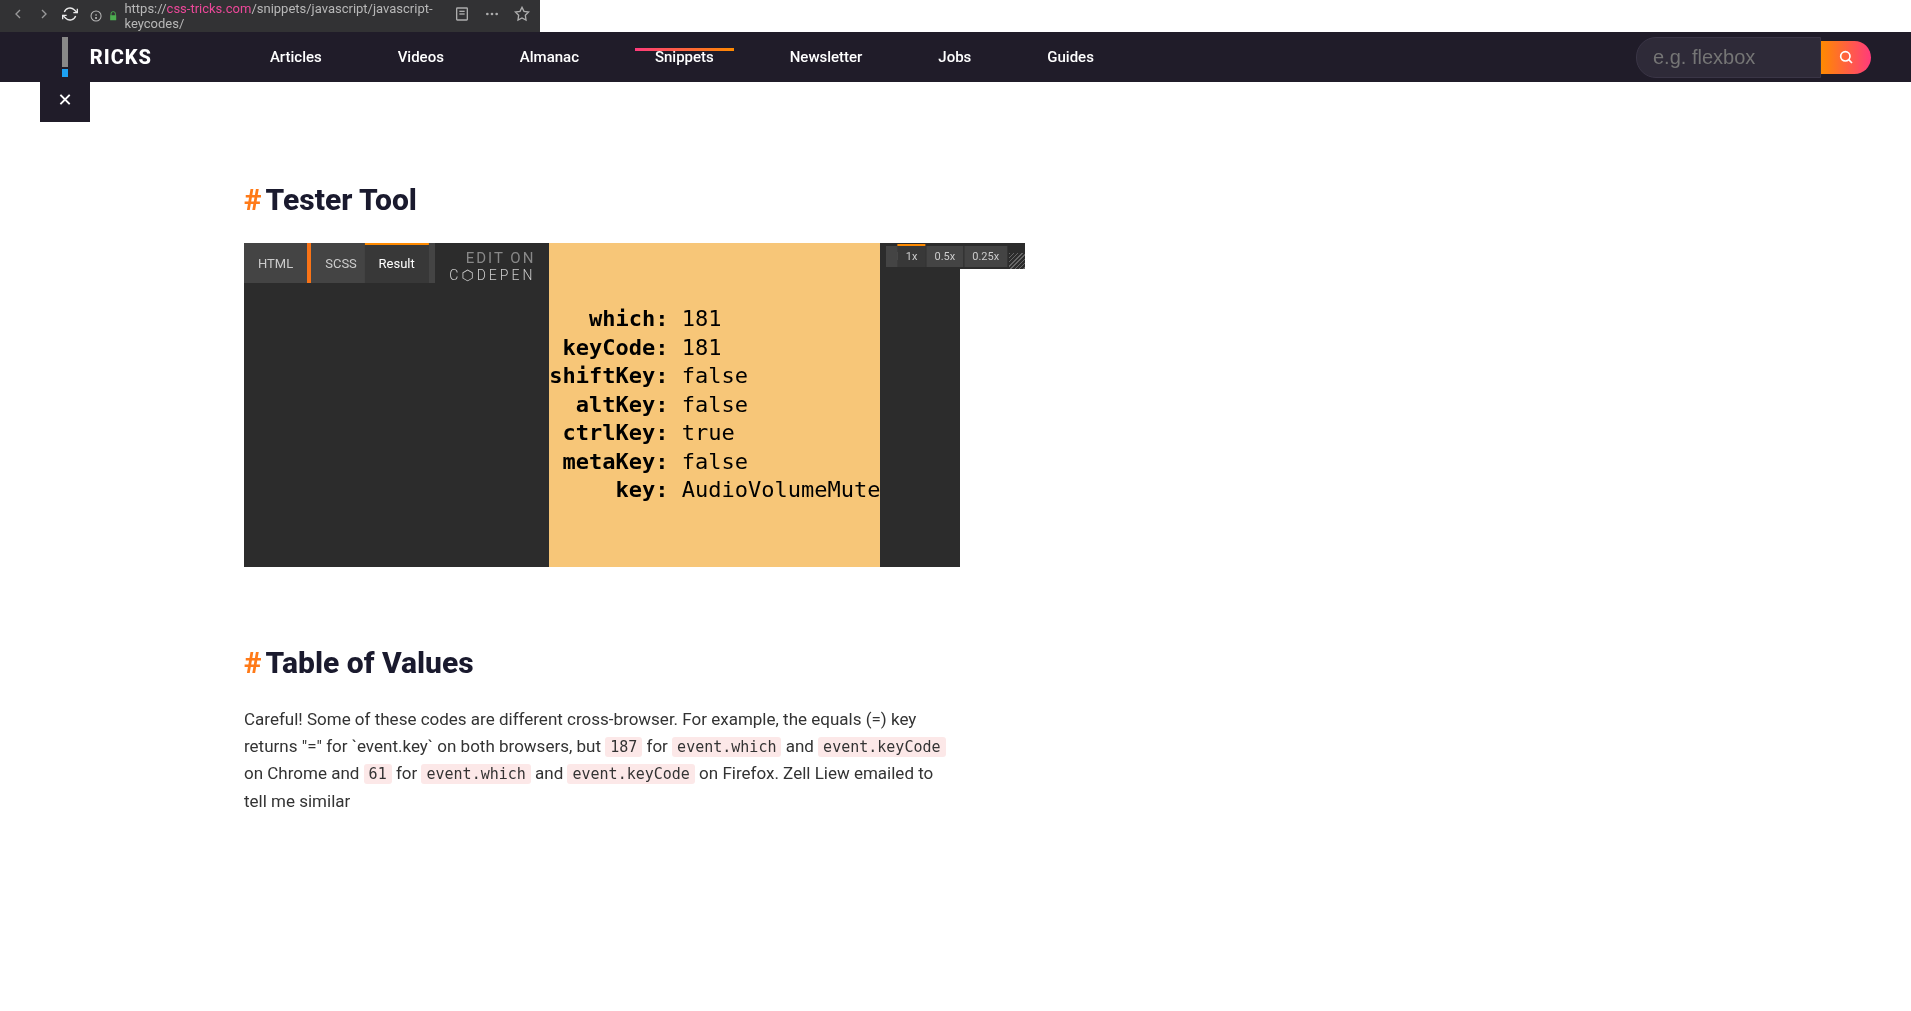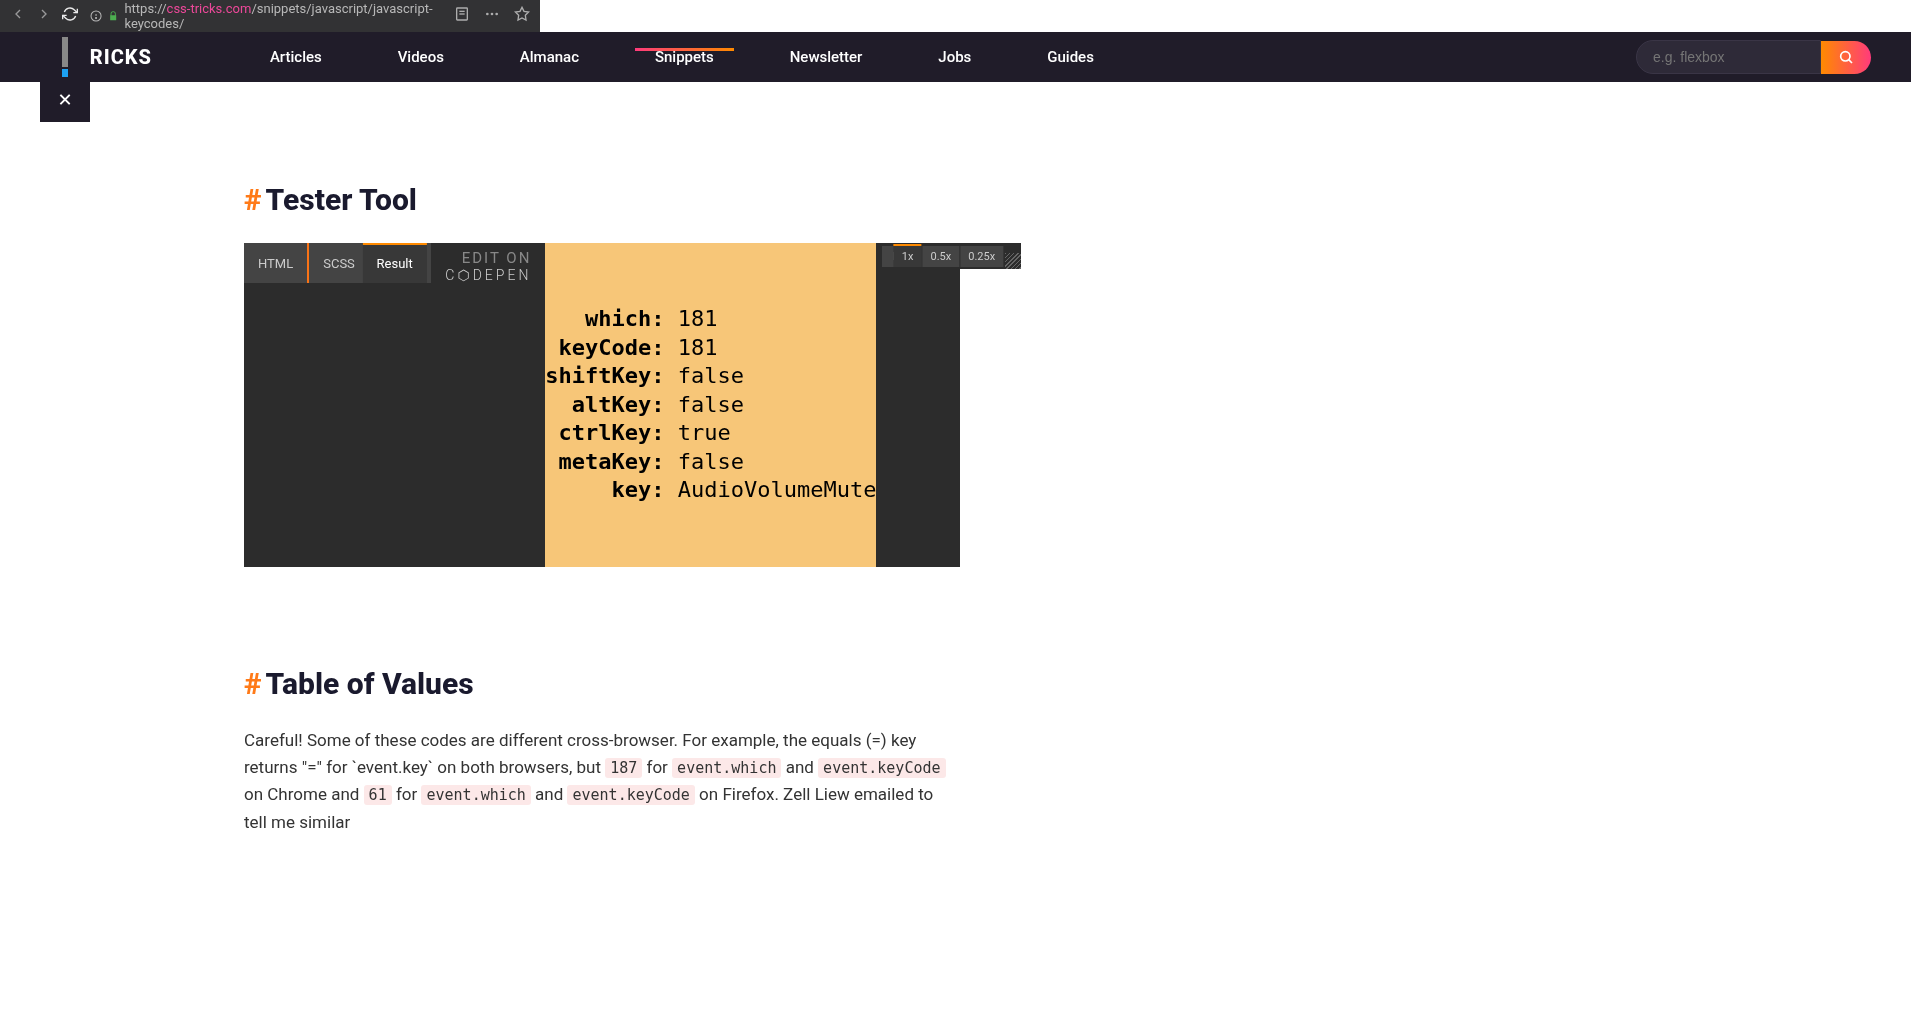--- a/index.html
+++ b/index.html
@@ -16,41 +16,41 @@
 .browser-icons{display:flex;gap:14px;align-items:center}
 .browser-icons svg{width:16px;height:16px;opacity:.8}
 
 
 .site-header{background:#201c29;height:50px;display:flex;align-items:center;padding:0 40px;position:relative}
 .logo{color:#fff;font-weight:800;font-size:20px;letter-spacing:1px}
 .nav{display:flex;gap:0;margin-left:80px;flex:1;justify-content:space-around;max-width:900px}
 .nav-item{color:#fff;font-size:15px;font-weight:500;padding:0 20px;cursor:pointer;position:relative}
 .nav-item.active::before{content:"";position:absolute;top:0;left:0;right:0;height:3px;background:linear-gradient(90deg,#ff3b7b 0%,#ff8a00 100%)}
 .search-wrap{display:flex;align-items:center;margin-left:auto}
-.search-input{background:#2e2a38;color:#fff;border:1px solid #3a3546;border-radius:20px 0 0 20px;padding:8px 16px;width:185px;font-size:14px;outline:none}
+.search-input{background:#2e2a38;color:#fff;border:1px solid #3a3546;border-radius:20px 0 0 20px;padding:8px 16px;width:185px;font-size:20px;outline:none}
 .search-btn{background:linear-gradient(90deg,#ff8a00,#ff3b7b);border:none;border-radius:0 20px 20px 0;width:50px;height:33px;display:flex;align-items:center;justify-content:center;cursor:pointer}
 .search-btn svg{width:16px;height:16px}
 
 
 .float-box{position:absolute;top:32px;left:40px;width:50px;background:#201c29;display:flex;flex-direction:column;align-items:center;z-index:10}
 .float-color1{width:6px;height:30px;background:#888;margin-top:5px}
 .float-color2{width:6px;height:8px;background:#1da1f2;margin-top:2px}
 .float-close{color:#fff;font-size:18px;padding:12px;cursor:pointer}
 
 
 .content{max-width:716px;margin:0 auto;margin-left:244px;padding:60px 0}
 h2{font-size:30px;font-weight:800;color:#1a1a2e;margin:40px 0 25px;line-height:1.2}
 h2 .hash{color:#ff7a18;margin-right:4px}
 
 
 .codepen{border:none;background:#2c2c2c;height:324px;display:flex;position:relative}
 .cp-header{background:#2c2c2c;height:40px;display:flex;align-items:stretch;position:relative}
 .cp-tabs-left{display:flex}
 .cp-tab{color:#ccc;font-size:13px;padding:0 14px;display:flex;align-items:center;cursor:pointer;background:#444}
-.cp-tab+.cp-tab{border-left:2px solid #f97316}
+.cp-tab+.cp-tab{border-left:4px solid #f97316}
 .cp-tab.result{position:absolute;left:50%;transform:translateX(-50%);background:#383838;height:100%;color:#fff}
 .cp-tab.result::before{content:"";position:absolute;top:0;left:0;right:0;height:2px;background:#ff8a00}
 .cp-edit{margin-left:auto;text-align:right;padding:6px 14px}
 .cp-edit-label{color:#888;font-size:15px;letter-spacing:2px}
 .cp-codepen-logo{color:#ccc;font-size:14px;letter-spacing:3px;font-weight:300}
 .cp-body{flex:1;background:#f7c678;display:flex;align-items:center;justify-content:center}
 .cp-output{font-family:"Lucida Console",Monaco,monospace;font-size:22px;line-height:1.3}
 .cp-row{white-space:pre}
 .cp-key{font-weight:700}
 .cp-footer{background:#2c2c2c;height:26px;display:flex;align-items:center;position:relative;font-size:11px;color:#ccc}
@@ -171,18 +171,18 @@
       <div class="cp-zoom" id="cp-zoom">
           <span class="active">1x</span>
           <span>0.5x</span>
           <span>0.25x</span>
         </div>
       <div class="cp-rerun">Rerun</div>
       <div class="cp-resize"></div>
     </div>
   </div>
 
-  <h2 style="margin-top:99px"><span class="hash">#</span><span>Table of Values</span></h2>
+  <h2 style="margin-top:78px"><span class="hash">#</span><span>Table of Values</span></h2>
 
   <p class="body-text">
     <span>Careful! Some of these codes are different cross-browser. For example, the equals (=) key returns "=" for `event.key` on both browsers, but </span><code>187</code><span> for </span><code>event.which</code><span> and </span><code>event.keyCode</code><span> on Chrome and </span><code>61</code><span> for </span><code>event.which</code><span> and </span><code>event.keyCode</code><span> on Firefox. Zell Liew emailed to tell me similar</span>
   </p>
 </div>
 
 </body></html>

